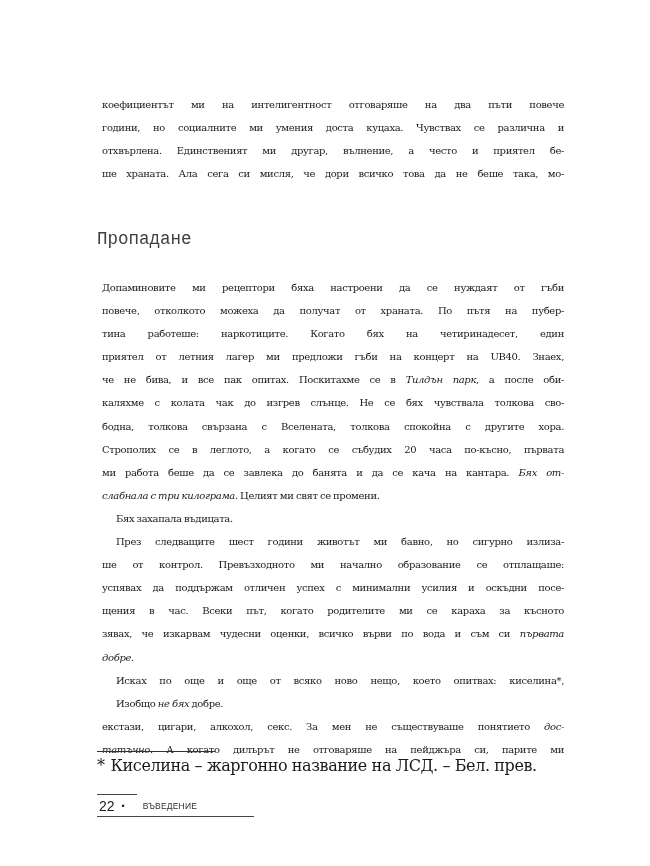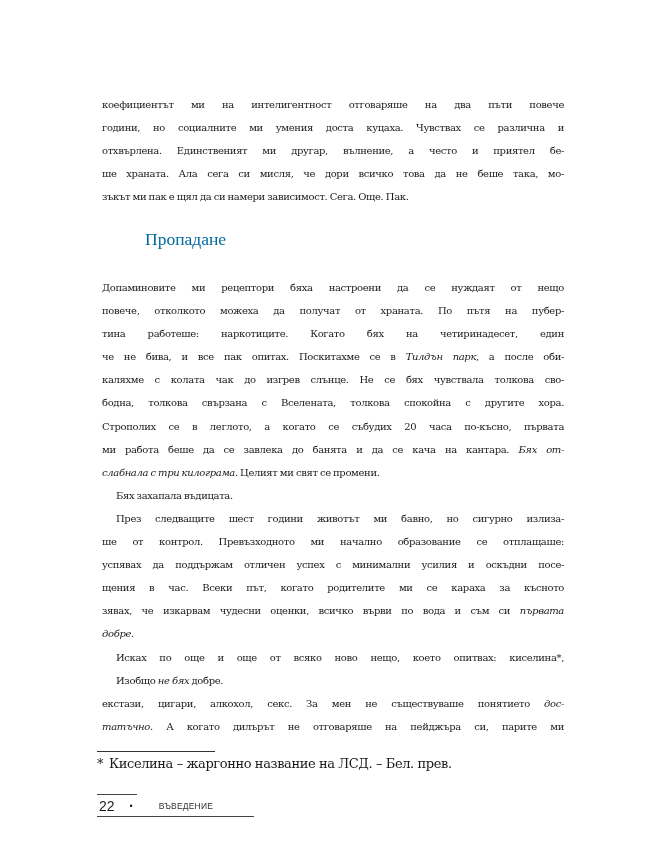--- a/index.html
+++ b/index.html
@@ -35,46 +35,45 @@
     .line.last {
       text-align-last: left;
     }
     .line.indent {
       padding-left: 14px;
     }
     .section-title {
       position: absolute;
       left: 97px;
       top: 229px;
-      font-family: Liberation Serif, serif;
+      font-family: Liberation Mono, monospace;
       font-size: 17.5px;
-      color: #0369a1;
+      color: #404040;
       letter-spacing: 0px;
-      margin-left: 48px;
     }
     .para2 {
       top: 276px;
     }
     em, .it {
       font-style: italic;
     }
     .footnote-rule {
       position: absolute;
       left: 97px;
       top: 751px;
       width: 118px;
       height: 1px;
       background: #333;
     }
     .footnote {
       position: absolute;
       left: 97px;
       top: 756px;
       font-family: "DejaVu Serif", serif;
-      font-size: 13px;
+      font-size: 16px;
       letter-spacing: -0.4px;
       color: #1a1a1a;
     }
     .footnote .star {
       margin-right: 6px;
     }
     .folio-rule-top {
       position: absolute;
       left: 97px;
       top: 794px;
@@ -83,21 +82,20 @@
       background: #444;
     }
     .folio {
       position: absolute;
       left: 97px;
       top: 798px;
       font-family: "Liberation Sans", sans-serif;
       color: #1a1a1a;
       display: flex;
       align-items: center;
-      gap: 8px;
     }
     .folio .page-num {
       font-size: 14px;
       margin-left: 2px;
     }
     .folio .bullet {
       font-size: 9px;
       margin: 0 8px 0 7px;
     }
     .folio .section-label {
@@ -116,29 +114,29 @@
     }
   </style>
 </head>
 <body>
 
 <div class="page-body" id="cont">
     <span class="line">коефициентът ми на интелигентност отговаряше на два пъти повече</span>
     <span class="line">години, но социалните ми умения доста куцаха. Чувствах се различна и</span>
     <span class="line">отхвърлена. Единственият ми другар, вълнение, а често и приятел бе-</span>
     <span class="line">ше храната. Ала сега си мисля, че дори всичко това да не беше така, мо-</span>
-    <span class="line last">зъкът ми пак е щял да си намери зависимост. Сега. Още. Пак.</span>
   </div>
 
 <div class="section-title">Пропадане</div>
 
 <div class="page-body para2" id="sect">
-    <span class="line"><span>Допаминовите ми рецептори бяха настроени да се нуждаят от нещо</span></span>
+    <span class="line"><span>Допаминовите ми рецептори бяха настроени да се нуждаят от гъби</span></span>
     <span class="line"><span>повече, отколкото можеха да получат от храната. По пътя на пубер-</span></span>
     <span class="line"><span>тина работеше: наркотиците. Когато бях на четиринадесет, един</span></span>
+    <span class="line"><span>приятел от летния лагер ми предложи гъби на концерт на UB40. Знаех,</span></span>
     <span class="line"><span>че не бива, и все пак опитах. Поскитахме се в </span><em>Тилдън парк</em><span>, а после оби-</span></span>
     <span class="line"><span>каляхме с колата чак до изгрев слънце. Не се бях чувствала толкова сво-</span></span>
     <span class="line"><span>бодна, толкова свързана с Вселената, толкова спокойна с другите хора.</span></span>
     <span class="line"><span>Строполих се в леглото, а когато се събудих 20 часа по-късно, първата</span></span>
     <span class="line"><span>ми работа беше да се завлека до банята и да се кача на кантара. </span><em>Бях от-</em></span>
     <span class="line last"><em>слабнала с три килограма</em><span>. Целият ми свят се промени.</span></span>
     <span class="line indent last"><span>Бях захапала въдицата.</span></span>
     <span class="line indent"><span>През следващите шест години животът ми бавно, но сигурно излиза-</span></span>
     <span class="line"><span>ше от контрол. Превъзходното ми начално образование се отплащаше:</span></span>
     <span class="line"><span>успявах да поддържам отличен успех с минимални усилия и оскъдни посе-</span></span>

